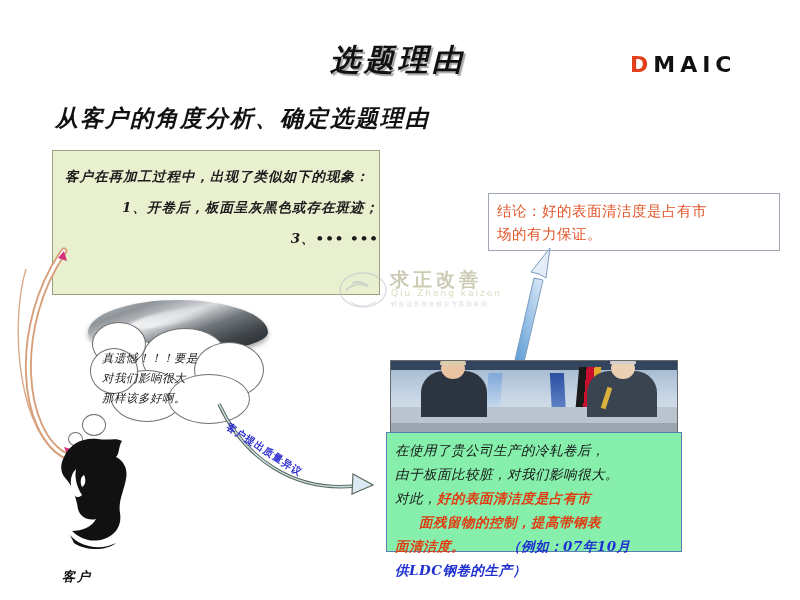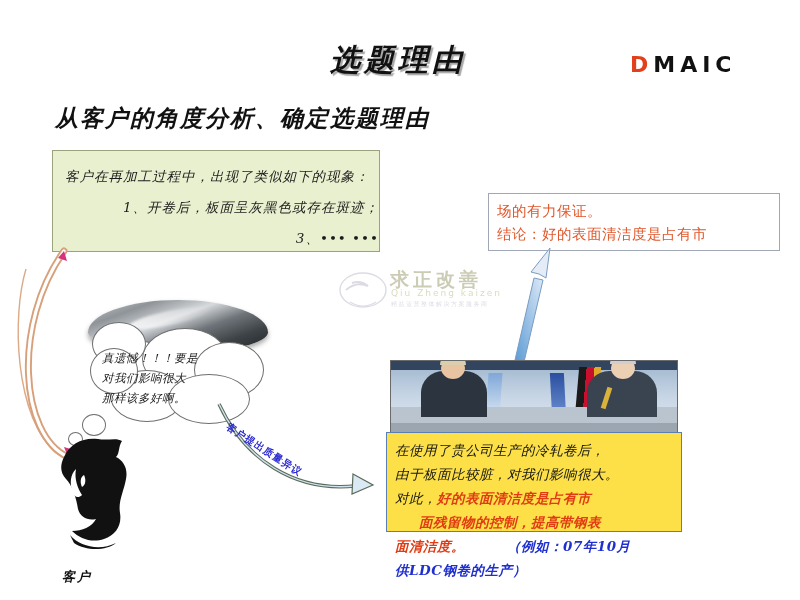--- a/index.html
+++ b/index.html
@@ -27,23 +27,23 @@
 
   .subtitle{
     position:absolute;left:55px;top:103px;
     font-family:"DejaVu Serif","Liberation Serif",serif;
     font-size:23px;font-weight:bold;font-style:italic;color:#111;
     letter-spacing:2px;
   }
 
   
   .greenbox{
-    position:absolute;left:52px;top:150px;width:328px;height:102px;
+    position:absolute;left:52px;top:150px;width:328px;height:145px;
     background:#e9f0cf;border:1px solid #9aa27e;
-    box-sizing:border-box;padding:10px 0 0 12px;
+    box-sizing:border-box;padding:10px 0 0 12px;font-weight:bold;
   }
   .greenbox div{
     font-family:"DejaVu Serif","Liberation Serif",serif;
     font-size:13.5px;color:#1c1c1c;line-height:31px;
     letter-spacing:1px;font-style:italic;white-space:nowrap;
   }
   .greenbox .ln-0{margin-left:0px;}
   .greenbox .ln-1,.greenbox .ln-2,.greenbox .ln-3{margin-left:14px;text-align:right;}
 
   
@@ -52,22 +52,22 @@
     background:#ffffff;border:1px solid #9fa8b4;box-sizing:border-box;
     padding:6px 6px 0 8px;
   }
   .conclusion div{
     font-size:14.5px;color:#e2562a;line-height:23px;letter-spacing:.5px;
     font-weight:500;
   }
 
   
   .letterbox{
-    position:absolute;left:386px;top:432px;width:296px;height:100px;
-    background:#fde047;border:1px solid #5a7fb5;box-sizing:border-box;
+    position:absolute;left:386px;top:432px;width:296px;height:120px;
+    background:#86efac;border:1px solid #5a7fb5;box-sizing:border-box;
     padding:5px 0 0 8px;
   }
   .letterbox div{
     font-family:"DejaVu Serif","Liberation Serif",serif;
     font-size:13.5px;line-height:24px;letter-spacing:.5px;
     font-style:italic;white-space:nowrap;
   }
   .letterbox .blk{color:#141414;}
   .letterbox .mix .k{color:#141414;}
   .letterbox .mix .r{color:#e03b12;font-weight:bold;}
@@ -179,22 +179,22 @@
       <ellipse cx="25" cy="22" rx="23" ry="17" fill="none" stroke="#b9bbc9" stroke-width="1.4"></ellipse>
       <path d="M8 22 q10 -9 22 -4 q-7 -6 -16 -3" fill="none" stroke="#b9bbc9" stroke-width="2"></path>
       <path d="M12 34 q13 8 26 0" fill="none" stroke="#b9bbc9" stroke-width="1.2"></path>
     </svg>
     <div class="wm-text">求正改善</div>
     <div class="wm-sub">Qiu Zheng kaizen</div>
     <div class="wm-sub2">精益运营整体解决方案服务商</div>
   </div>
 
   <div class="conclusion">
+    <div>结论：好的表面清洁度是占有市</div>
     <div>场的有力保证。</div>
-    <div>结论：好的表面清洁度是占有市</div>
   </div>
 
   <div class="arrow-left">
     <svg width="80" height="225" viewBox="0 0 80 225">
       <path d="M62 212 C 14 190, 6 80, 58 6" fill="none" stroke="#d8a07a" stroke-width="7" stroke-linecap="round"></path>
       <path d="M62 212 C 14 190, 6 80, 58 6" fill="none" stroke="#ffffff" stroke-width="3.2" stroke-linecap="round"></path>
       <path d="M58 6 l3 10 l-9 -3 z" fill="#d6327c"></path>
       <path d="M62 212 l-4 -10 l10 3 z" fill="#d6327c"></path>
       <path d="M20 24 C 6 70, 8 170, 50 208" fill="none" stroke="#d8a07a" stroke-width="1.4" opacity=".9"></path>
     </svg>

